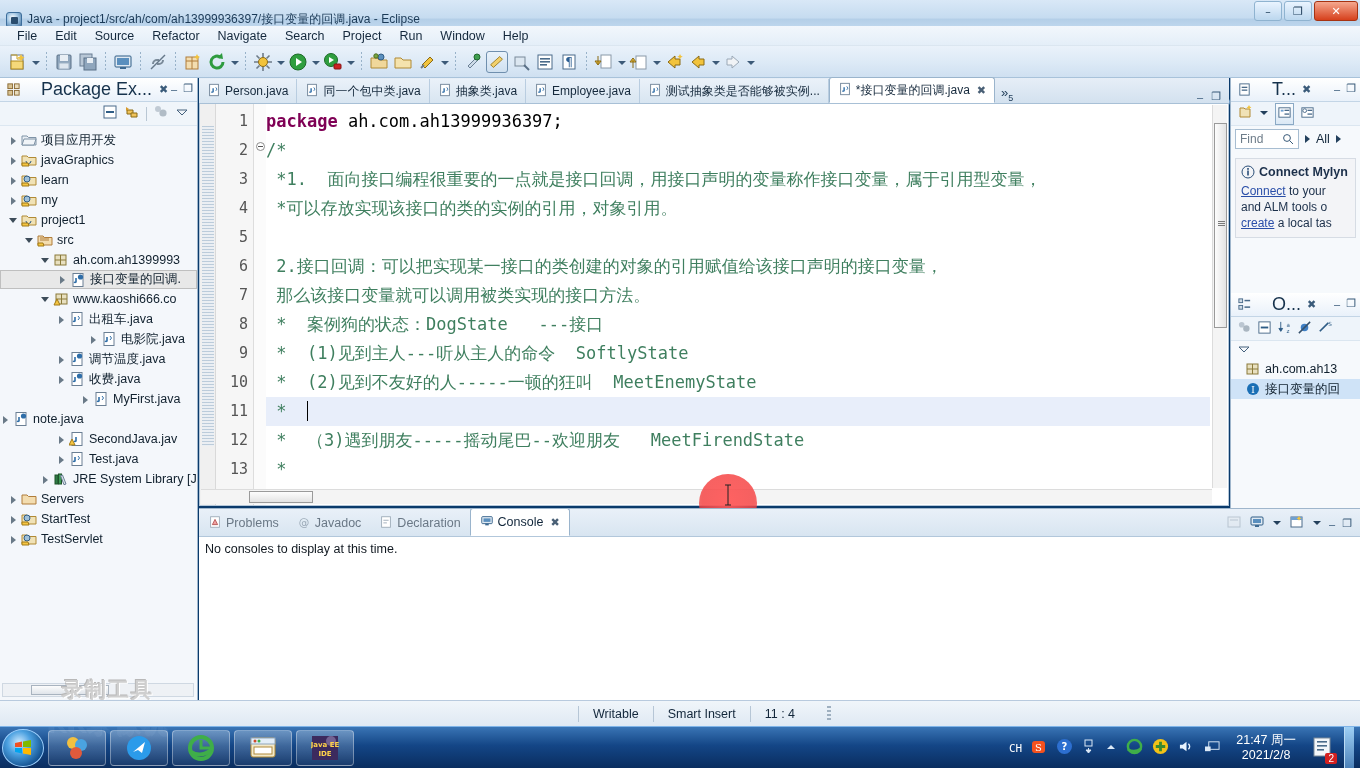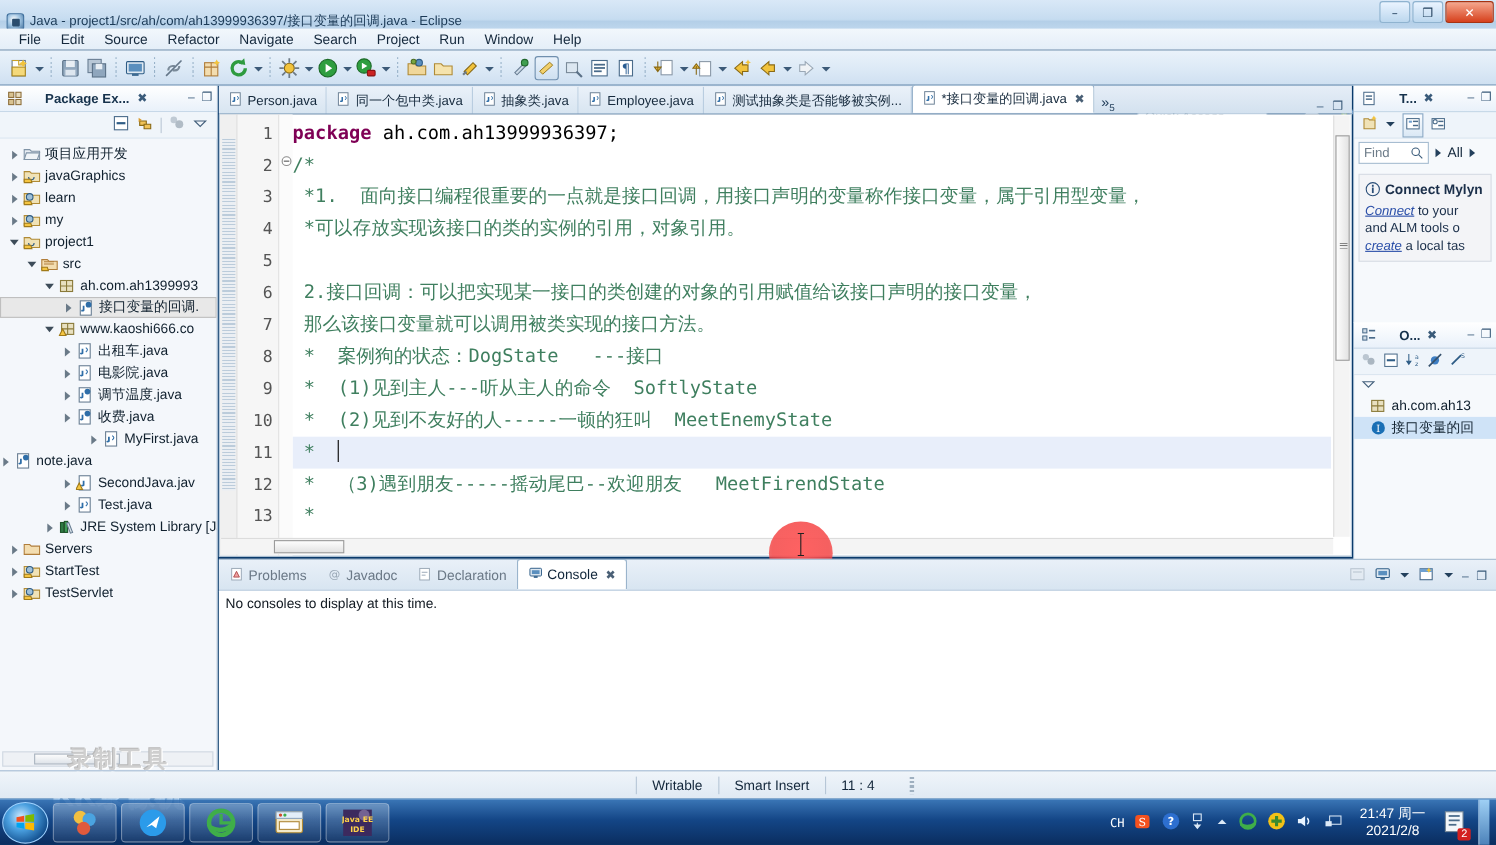--- a/index.html
+++ b/index.html
@@ -77,21 +77,21 @@
   
   .pkg {
     position:absolute; left:0; top:78px; width:198px; height:622px;
     background:#f4f7fb; border-right:1px solid #9fb6cc;
   }
   .viewtab {
     height:24px; display:flex; align-items:center; padding-left:6px; gap:4px;
     background: linear-gradient(180deg,#ffffff,#e9f1fa);
     border-bottom:1px solid #c3d5e6;
   }
-  .viewtab .vt-title { font-size:12px; color:#16324c; font-weight:700;padding-left:16px; }
+  .viewtab .vt-title { font-size:18px; color:#16324c; font-weight:400;padding-left:16px; }
   .vt-right { position:absolute; right:4px; top:4px; display:flex; gap:6px; align-items:center;}
   .viewtoolbar {
     height:24px; display:flex; align-items:center; justify-content:flex-end; gap:6px;
     padding-right:8px; background:#f0f5fa; border-bottom:1px solid #dce7f1;
   }
   .tree { padding:4px 0 0 0; overflow:hidden; height:540px; }
   .trow { display:flex; align-items:center; height:20px; font-size:12.5px; color:#10202e; white-space:nowrap; }
   .trow.sel { background:#e8e8e8; border:1px solid #bfbfbf; height:19px; }
   .arrow { width:11px; height:11px; margin-right:2px; position:relative; flex:0 0 11px;}
   .arrow.closed::after {
@@ -167,21 +167,21 @@
 
   
   .rightcol { position:absolute; left:1230px; top:78px; width:130px; height:622px; background:#eef3f8; }
   .tasklist { position:absolute; left:0; top:0; width:130px; height:215px; border-left:1px solid #9fb6cc; background:#f6f9fc;}
   .rtoolbar { height:24px; display:flex; align-items:center; gap:6px; padding-left:6px; background:#eef4fa; border-bottom:1px solid #dbe6f0;}
   .findbar { height:26px; display:flex; align-items:center; gap:4px; padding:0 4px;text-align:right; }
   .findbox { width:64px; height:20px; border:1px solid #a7bdd1; background:#fff; color:#6d7c89; font-size:12px; padding:1px 4px; display:flex; align-items:center; justify-content:space-between;}
   .mylyn { margin:6px 4px; background:#f3f4f7; border:1px solid #d6dce4; padding:6px 5px; }
   .mylyn h4 { margin:0 0 4px 0; font-size:12.5px; color:#1b2f4a; display:flex; align-items:center; gap:4px;}
   .mylyn p { margin:0; font-size:12px; color:#1b2f4a; line-height:16px; white-space:nowrap; overflow:hidden;}
-  .lnk { color:#2a4ea8; text-decoration:underline;font-style:italic; }
+  .lnk { color:#2a4ea8; text-decoration:underline; }
   .outline { position:absolute; left:0; top:215px; width:130px; height:407px; border-left:1px solid #9fb6cc; background:#f6f9fc;}
   .orow { display:flex; align-items:center; height:20px; font-size:12.5px; color:#10202e; padding-left:14px; white-space:nowrap; }
   .orow.sel { background:#cfe3f7; }
 
   
   .bottompanel { position:absolute; left:199px; top:508px; width:1161px; height:192px; background:#f4f7fb; border-top:1px solid #9fb6cc;}
   .btabs { height:28px; display:flex; align-items:flex-end; gap:0; background:linear-gradient(180deg,#e9f0f8,#d8e5f1); border-bottom:1px solid #b2c7db; position:relative;}
   .btab { display:flex; align-items:center; gap:4px; height:26px; padding:0 9px; font-size:12.5px; color:#6a7886; }
   .btab.active { background:#ffffff; color:#11263a; border:1px solid #9ab4cc; border-bottom:1px solid #fff; height:28px; border-radius:3px 3px 0 0;}
   .btabs-right { margin-left:auto; display:flex; align-items:center; gap:7px; padding:0 8px 3px 0;}
@@ -553,21 +553,21 @@
         </div>
         <div class="trow" style="padding-left: 56px;">
           <span class="arrow closed"></span>
           <span class="ticon"><svg width="16" height="16" viewBox="0 0 16 16">
               <rect x="3" y="1.5" width="10" height="13" fill="#fff" stroke="#6a7f94"></rect>
               <path d="M6 6 v4 a1.6 1.6 0 0 1 -2 0" stroke="#2f6ea8" fill="none" stroke-width="1.6"></path>
               <path d="M9 5 q3 2 0 4" stroke="#2f6ea8" fill="none"></path>
             </svg></span>
           <span>出租车.java</span>
         </div>
-        <div class="trow" style="padding-left: 56px;">
+        <div class="trow" style="padding-left: 88px;">
           <span class="arrow closed"></span>
           <span class="ticon"><svg width="16" height="16" viewBox="0 0 16 16">
               <rect x="3" y="1.5" width="10" height="13" fill="#fff" stroke="#6a7f94"></rect>
               <path d="M6 6 v4 a1.6 1.6 0 0 1 -2 0" stroke="#2f6ea8" fill="none" stroke-width="1.6"></path>
               <path d="M9 5 q3 2 0 4" stroke="#2f6ea8" fill="none"></path>
             </svg></span>
           <span>电影院.java</span>
         </div>
         <div class="trow" style="padding-left: 56px;">
           <span class="arrow closed"></span>

